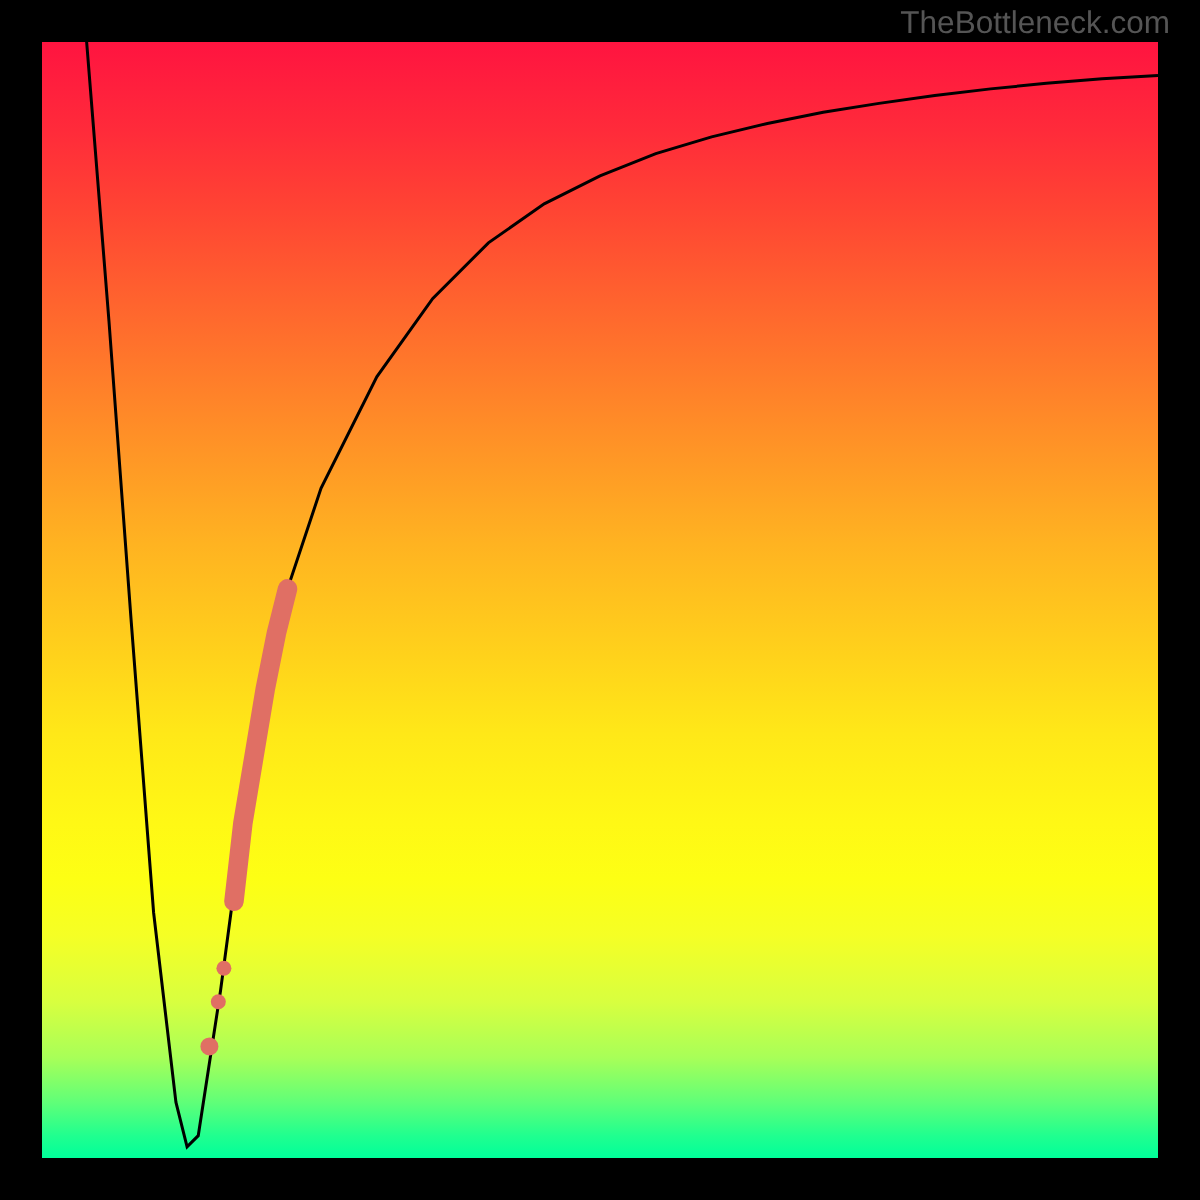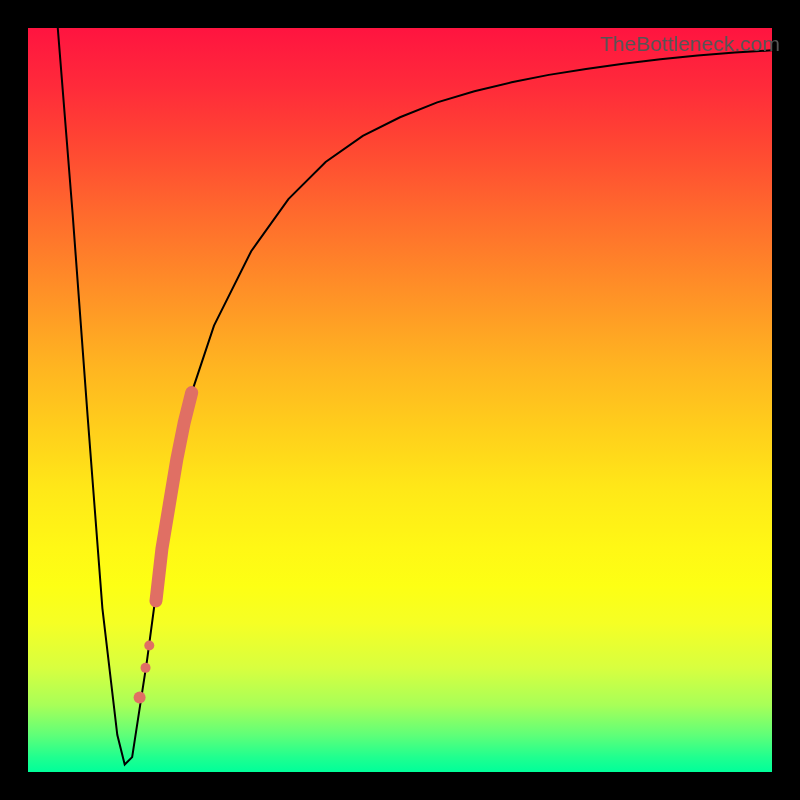--- a/index.html
+++ b/index.html
@@ -11,21 +11,20 @@
     font-family: Arial, sans-serif;
   }
   .watermark {
     position: absolute;
     top: 4px;
     right: 20px;
     color: #555;
     font-size: 21px;
     font-weight: 500;
     z-index: 10;
-    margin-top: 28px;
   }
   .plot-area {
     position: absolute;
     left: 28px;
     top: 28px;
     width: 744px;
     height: 744px;
     overflow: hidden;
   }
   .gradient-bg {

